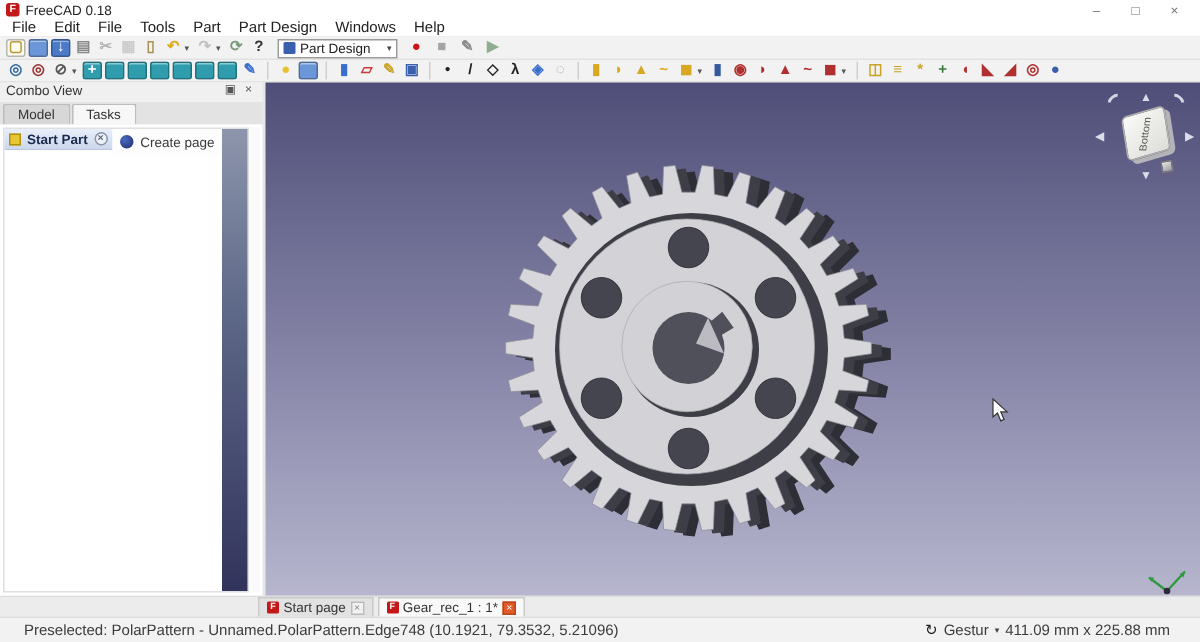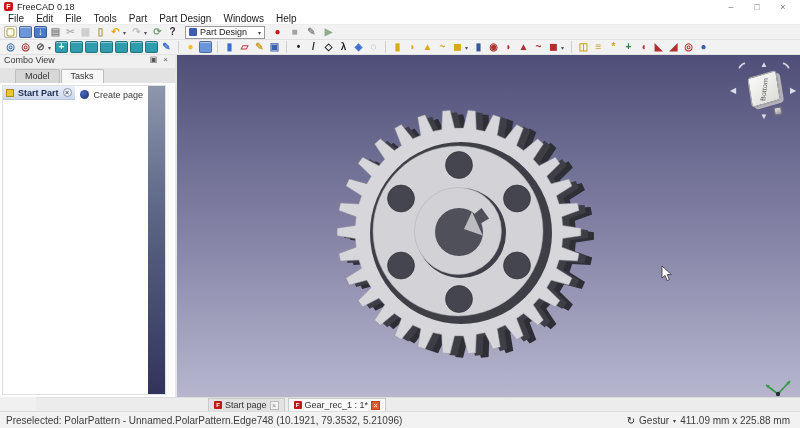--- a/index.html
+++ b/index.html
@@ -24,21 +24,21 @@
   .wb-combo{display:flex;align-items:center;gap:3px;height:13px;background:#fff;border:1px solid #9a9a9a;font-size:9px;color:#222;padding:0 3px;margin:0 5px;flex:0 0 auto;}
   .wb-swatch{width:8px;height:8px;background:#3a5fae;border-radius:1px;}
   .wb-arrow{font-size:6px;color:#444;margin-left:8px;}
 
   
   .main{height:342px;display:flex;}
   .combo-panel{width:177px;background:#ececec;display:flex;flex-direction:column;border-right:2px solid #e6e6e6;}
   .cv-header{height:13px;display:flex;align-items:flex-start;font-size:9px;color:#333;padding:0 4px;background:#f0f0f0;}
   .cv-header .hdr-ico{margin-left:auto;color:#555;font-size:8px;padding:0 3px;}
   .cv-header .hdr-ico + .hdr-ico{margin-left:0;}
-  .cv-tabs{height:15px;display:flex;align-items:flex-end;background:#e3e3e3;padding-left:15px;gap:1px;}
+  .cv-tabs{height:15px;display:flex;align-items:flex-end;background:#e3e3e3;padding-left:2px;gap:1px;}
   .cv-tab{font-size:9px;color:#333;padding:1px 9px 2px;background:#d7d7d7;border:1px solid #bdbdbd;border-bottom:none;border-radius:2px 2px 0 0;}
   .cv-tab.active{background:#f7f7f7;}
   .panel-body{flex:1;background:#fff;padding:2px;display:flex;}
   .panel-inner{flex:1;display:flex;flex-direction:row;border:1px solid #e0e0e0;}
   .task-header{height:14px;background:linear-gradient(#e9effa,#ccd8ee);display:flex;align-items:center;gap:4px;font-size:9px;font-weight:bold;color:#1c2c4c;padding:0 3px;border-bottom:1px solid #b9c6dd;}
   .yellow-box{width:8px;height:8px;background:#e8c832;border:1px solid #b09010;}
   .task-close{margin-left:auto;width:9px;height:9px;border:1px solid #8a94a8;border-radius:50%;color:#5a6478;font-size:7px;line-height:7px;text-align:center;background:#eef2fa;}
   .task-item{height:17px;display:flex;align-items:center;gap:5px;font-size:9px;color:#3a3a3a;background:#fdfdfe;padding:0 5px;}
   .body-ico{width:9px;height:9px;background:radial-gradient(circle at 35% 35%,#4a6ac0,#1a2a6a);border-radius:50%;}
   .panel-grad{flex:1;background:linear-gradient(#8d96ac 0%,#5d6787 40%,#32335c 100%);}
@@ -52,29 +52,29 @@
   .nc-ar{position:absolute;color:rgba(235,235,245,.9);font-size:8px;line-height:1;}
   .nc-arc{position:absolute;width:12px;height:10px;border:2px solid rgba(235,235,245,.85);border-color:rgba(235,235,245,.85) transparent transparent transparent;border-radius:50% 50% 0 0;}
   .nc-cube{position:absolute;left:19px;top:13px;width:30px;height:30px;background:linear-gradient(145deg,#fafaf8,#dcdcd8);border:1px solid #b0b0ac;border-radius:4px;transform:rotate(-16deg) skewX(-7deg);box-shadow:3px 3px 0 #b4b4b8;display:flex;align-items:center;justify-content:center;}
   .nc-cube span{display:block;transform:rotate(-72deg);font-size:7px;color:#555;}
   .nc-mini{position:absolute;left:44px;top:46px;width:8px;height:8px;background:linear-gradient(160deg,#e8e8e4,#9a9aa0);border:1px solid #77777d;border-radius:1px;transform:rotate(-10deg);}
 
   .axis-ind{position:absolute;left:585px;top:320px;}
   .cursor{position:absolute;left:484px;top:210px;}
 
   
-  .mdi-tabbar{height:14px;background:#ececec;display:flex;align-items:flex-start;padding-left:172px;gap:3px;border-top:1px solid #dcdcdc;margin-left:36px;}
+  .mdi-tabbar{height:14px;background:#ececec;display:flex;align-items:flex-start;padding-left:172px;gap:3px;border-top:1px solid #dcdcdc;}
   .mdi-tab{display:flex;align-items:center;gap:3px;font-size:9px;color:#333;padding:0 5px;height:13px;background:#e2e2e2;border:1px solid #cacaca;border-bottom:none;}
   .mdi-tab.active{background:#f9f9f9;}
   .mdi-logo{width:8px;height:8px;background:#c41818;border-radius:1px;color:#fff;font-size:6px;font-weight:bold;display:flex;align-items:center;justify-content:center;line-height:1;}
   .mdi-close{width:9px;height:9px;font-size:7px;line-height:8px;text-align:center;color:#888;border:1px solid #bbb;background:#f2f2f2;}
   .mdi-close.hot{background:#e05a2a;border-color:#b84418;color:#fff;}
 
   
-  .statusbar{height:17px;background:#f2f2f2;display:flex;align-items:center;font-size:10px;color:#3c3c3c;padding:0 6px;border-top:1px solid #dcdcdc;}
+  .statusbar{height:17px;background:#f2f2f2;display:flex;align-items:center;font-size:10px;color:#3c3c3c;padding:0 16px;border-top:1px solid #dcdcdc;}
   .sb-right{margin-left:auto;display:flex;align-items:center;gap:4px;padding-right:4px;}
   .sb-nav-icon{font-size:10px;color:#222;}
   .sb-dd{font-size:6px;color:#444;}
 </style>
 </head>
 <body>
 
 <div class="titlebar">
   <span class="fc-logo">F</span>
   <span>FreeCAD 0.18</span>

